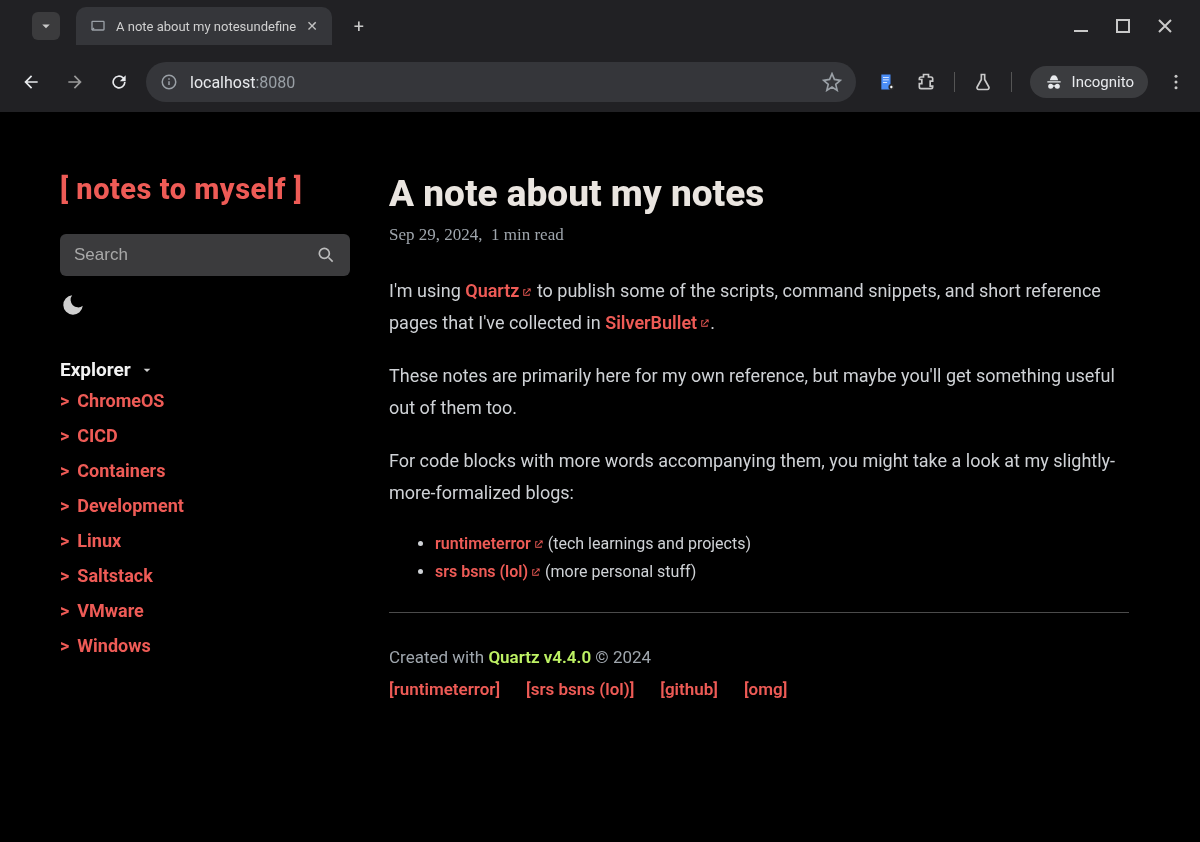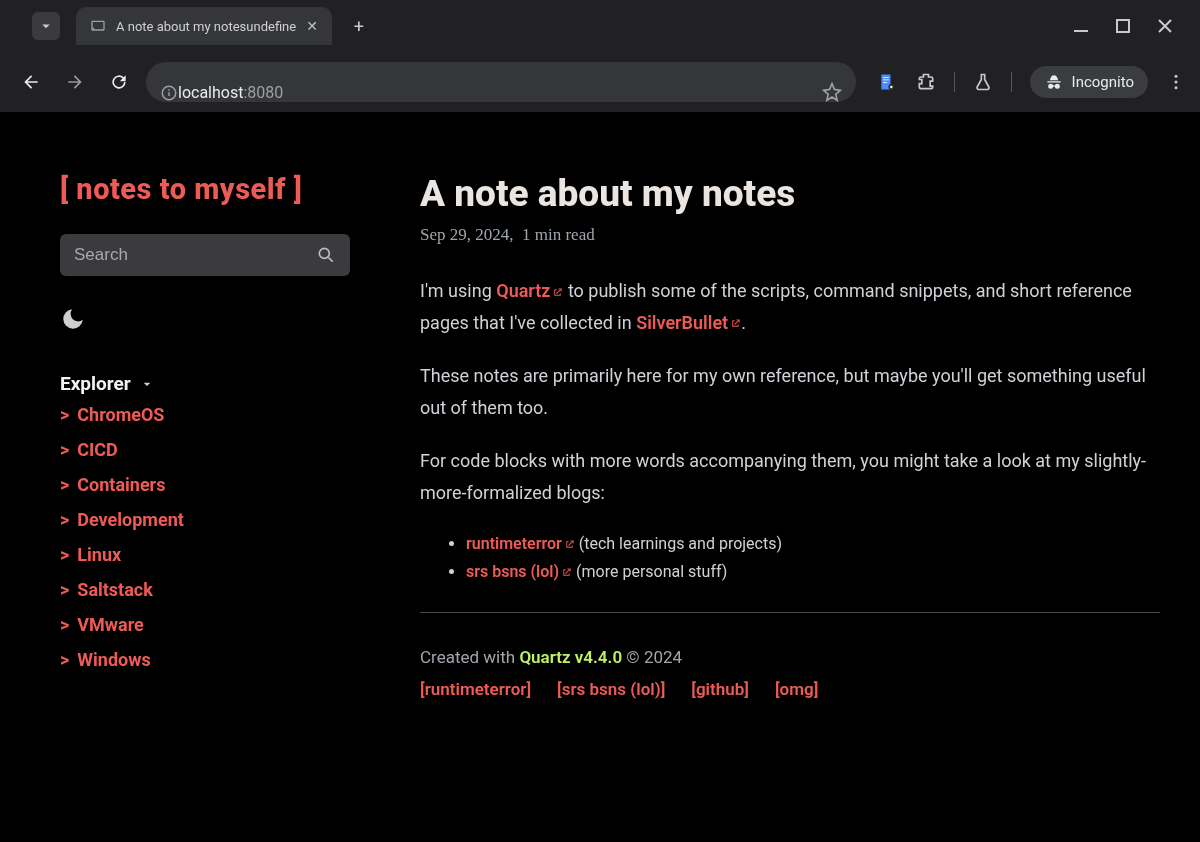--- a/index.html
+++ b/index.html
@@ -13,35 +13,35 @@
   .tab .favicon { width:16px; height:16px; color:#9aa0a6; }
   .tab .tab-title { flex:1; white-space:nowrap; overflow:hidden; text-overflow:ellipsis; color:#d0d0d0; }
   .tab .close { color:#c2c2c2; font-size:14px; cursor:pointer; }
   .new-tab { width:30px; height:30px; border-radius:50%; display:flex; align-items:center; justify-content:center; color:#c9c9c9; margin-left:8px; font-size:18px; cursor:pointer;}
   .window-controls { margin-left:auto; display:flex; gap:28px; padding-right:20px; color:#c9c9c9; }
   .window-controls svg, .window-controls span { width:14px; height:14px; }
   
   .toolbar { height:60px; display:flex; align-items:center; padding:0 14px; gap:10px; }
   .nav-ico { width:34px; height:34px; display:flex; align-items:center; justify-content:center; color:#9a9a9a; border-radius:50%; cursor:pointer;}
   .nav-ico.active { color:#e8eaed; }
-  .addrbar { flex:1; background:#35363a; height:40px; border-radius:20px; display:flex; align-items:flex-end; padding:0 14px; color:#e8eaed; font-size:16px; max-width:820px;}
+  .addrbar { flex:1; background:#35363a; height:40px; border-radius:20px; display:flex; align-items:center; padding:0 14px; gap:12px; color:#e8eaed; font-size:16px; max-width:820px;}
   .addrbar .info-icon { color:#9aa0a6; }
   .addrbar .url-host { color:#e8eaed; }
   .addrbar .url-port { color:#9aa0a6; }
   .addrbar .star { margin-left:auto; color:#9aa0a6; }
   .right-icons { display:flex; align-items:center; gap:18px; margin-left:12px; color:#c9c9c9; }
   .divider-v { width:1px; height:20px; background:#555; }
   .incognito-badge { display:flex; align-items:center; gap:8px; background:#3b3c3f; border-radius:18px; padding:6px 14px; color:#e8eaed; font-size:15px;}
   
   
-  .page { background:#000; color:#d7d7d9; height:526px; display:flex; padding:60px 40px 0 60px; gap:60px;}
+  .page { background:#000; color:#d7d7d9; height:526px; display:flex; padding:60px 40px 0 60px; gap:29px;}
   
   .sidebar { width:300px; flex-shrink:0; }
   .site-title { color:#ee5b56; font-weight:800; font-size:29px; letter-spacing:0.5px; margin-bottom:28px;}
-  .search-box { background:#3b3b3d; border-radius:6px; height:42px; display:flex; align-items:center; padding:6px 14px; color:#c0c0c0; font-size:17px; margin-bottom:30px; width:290px;justify-content:center;}
+  .search-box { background:#3b3b3d; border-radius:6px; height:42px; display:flex; align-items:center; padding:6px 14px; color:#c0c0c0; font-size:17px; margin-bottom:16px; width:290px;justify-content:center;}
   .search-box input { background:transparent; border:none; outline:none; color:#d0d0d0; font-size:17px; flex:1;}
   .search-box input::placeholder { color:#a9a9a9; }
   .search-box .mag { color:#bdbdbd; }
   .theme-toggle { color:#cfcfcf; margin-bottom:40px; cursor:pointer; }
   .explorer-header { display:flex; align-items:center; gap:8px; color:#f2f2f2; font-weight:700; font-size:19px; margin-bottom:2px; cursor:pointer;}
   .explorer-header .chev { font-size:14px; color:#d0d0d0;}
   .explorer-list { list-style:none; }
   .explorer-list li { display:flex; align-items:center; gap:8px; color:#ee5b56; font-weight:700; font-size:18px; padding:7px 0; cursor:pointer;}
   .explorer-list li .arrow { color:#ee5b56; font-weight:700; }
   

